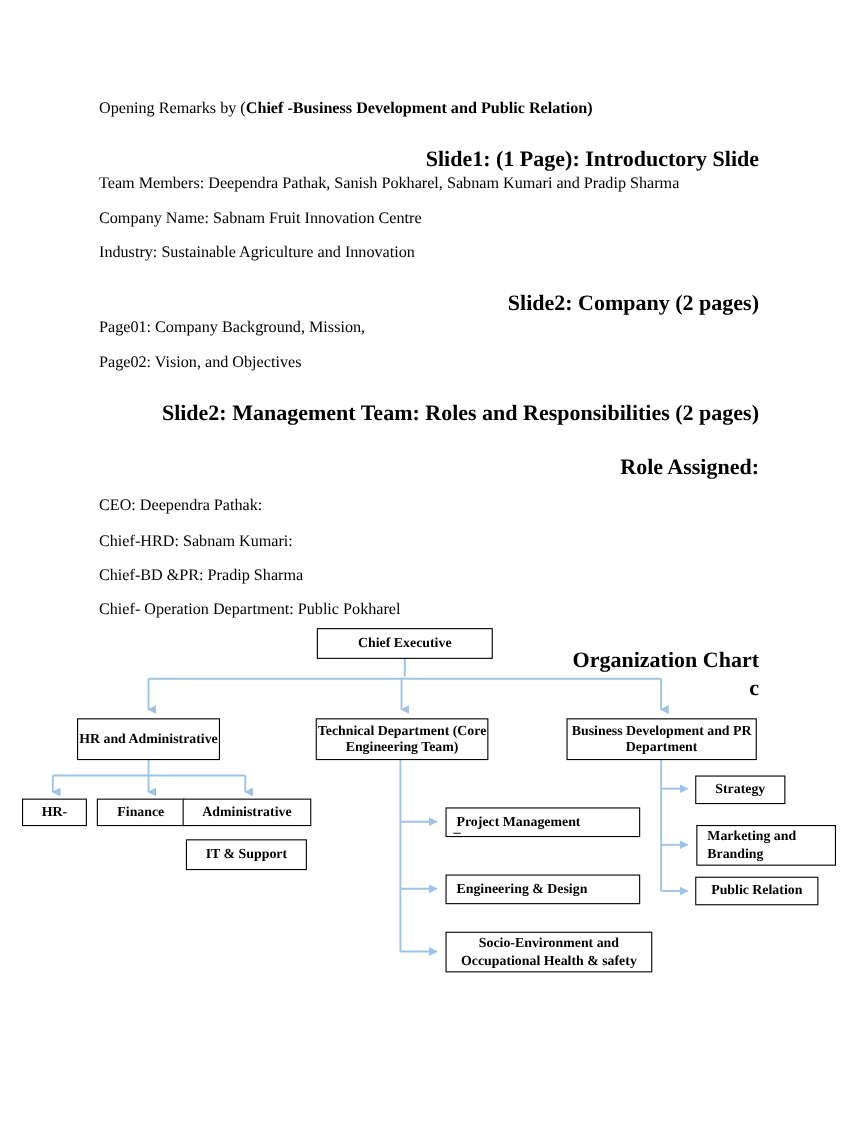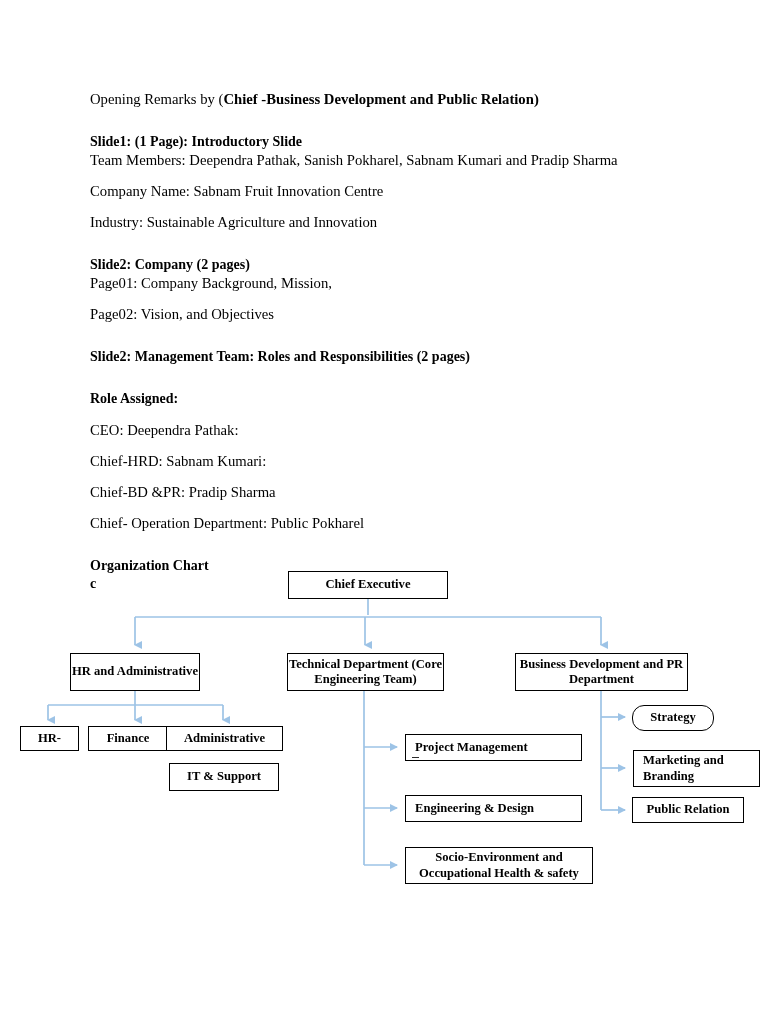--- a/index.html
+++ b/index.html
@@ -16,21 +16,21 @@
   
   .text-block { position:absolute; left:90px; top:90px; width:600px; }
   .para {
     font-size:14.7px;
     line-height:1.28;
     margin:0 0 12.5px 0;
     white-space:pre-wrap;
   }
   .para.gap-lg { margin-bottom:24px; }
   .b { font-weight:bold; }
-  .heading { font-weight:bold; font-size:14px; line-height:1.28; margin:0; }
+  .heading { font-weight:bold; font-size:20px; line-height:1.28; margin:0;text-align:right; }
 
   
   .chart { position:absolute; left:0; top:0; width:768px; height:1024px; }
   .node {
     position:absolute;
     border:1.6px solid #000;
     background:#ffffff;
     font-family:"Liberation Serif", serif;
     font-weight:bold;
     font-size:12.6px;
@@ -154,21 +154,21 @@
     <div class="pm-artifact" style="left:412px; top:757px;"></div>
 
     <div class="node left" style="left:405px; top:795px; width:177px; height:27px;">
       <span class="lbl">Engineering &amp; Design</span>
     </div>
     <div class="node center" style="left:405px; top:847px; width:188px; height:37px;">
       <span class="lbl">Socio-Environment and
 Occupational Health &amp; safety</span>
     </div>
 
-    <div class="node center" style="left:632px; top:705px; width:82px; height:26px;border-radius:12px;">
+    <div class="node center" style="left:632px; top:705px; width:82px; height:26px;">
       <span class="lbl">Strategy</span>
     </div>
     <div class="node left" style="left:633px; top:750px; width:127px; height:37px;">
       <span class="lbl">Marketing and
 Branding</span>
     </div>
     <div class="node center" style="left:632px; top:797px; width:112px; height:26px;justify-content:center;">
       <span class="lbl">Public Relation</span>
     </div>
 

